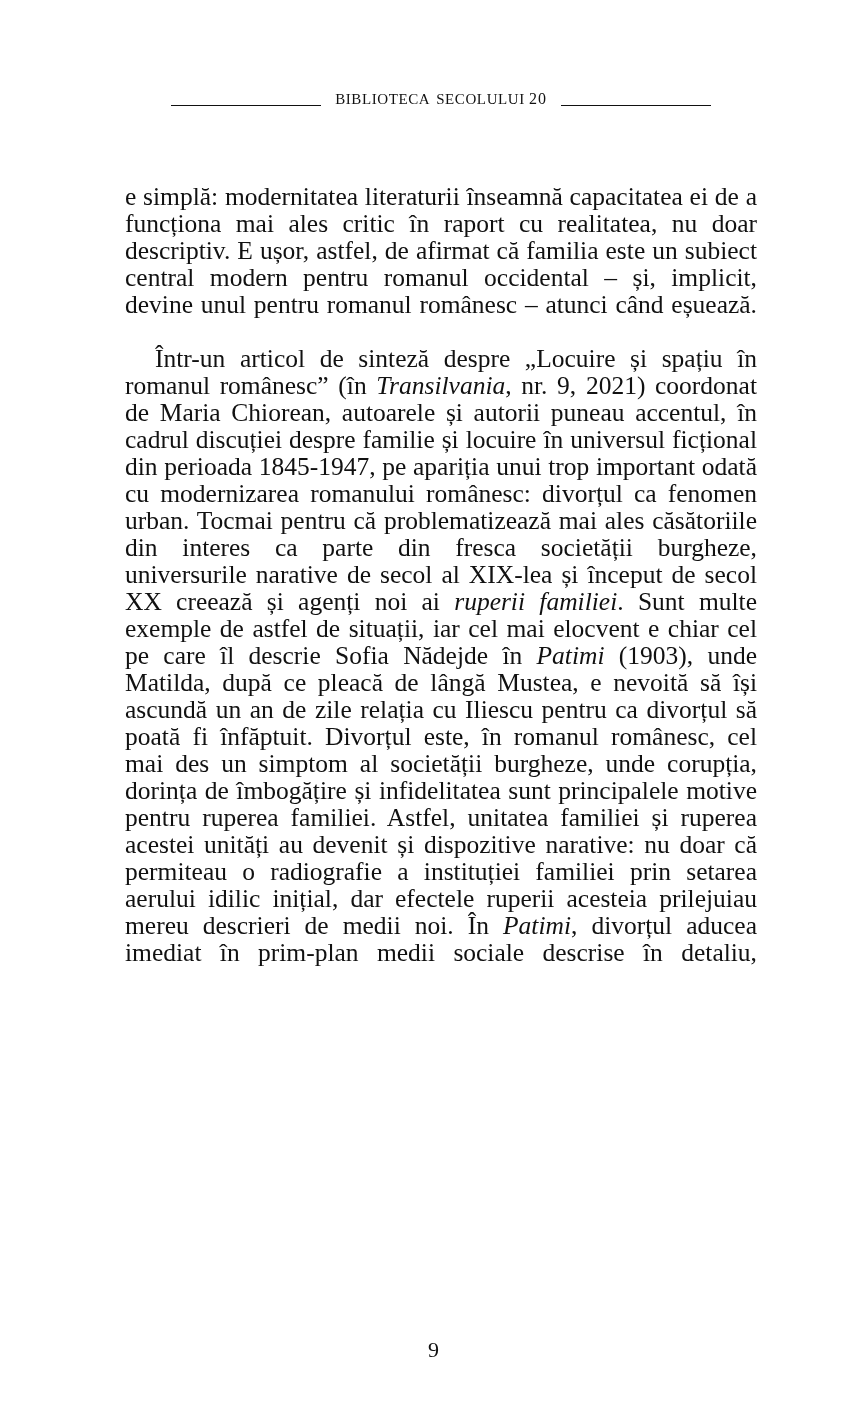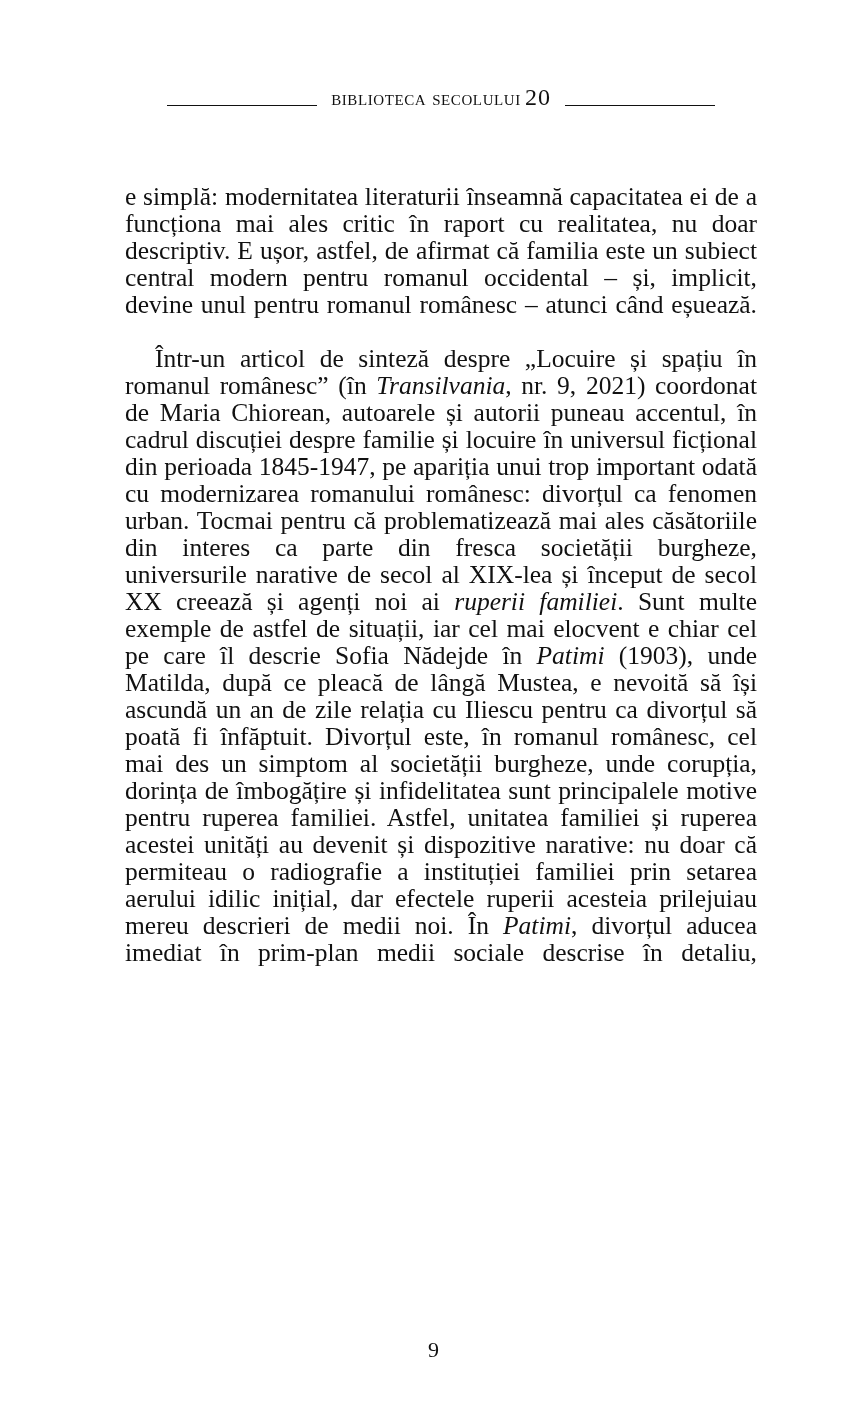--- a/index.html
+++ b/index.html
@@ -48,21 +48,21 @@
     letter-spacing: 0.6px;
     white-space: nowrap;
     font-variant: small-caps;
     text-transform: lowercase;
     color: #111111;
   }
 
   .head-title .vol {
     font-variant: normal;
     text-transform: none;
-    font-size: 24px;
+    font-size: 16px;
     letter-spacing: 1px;
     padding-left: 4px;
   }
 
   
   .textblock {
     position: absolute;
     top: 183px;
     left: 125px;
     width: 632px;

